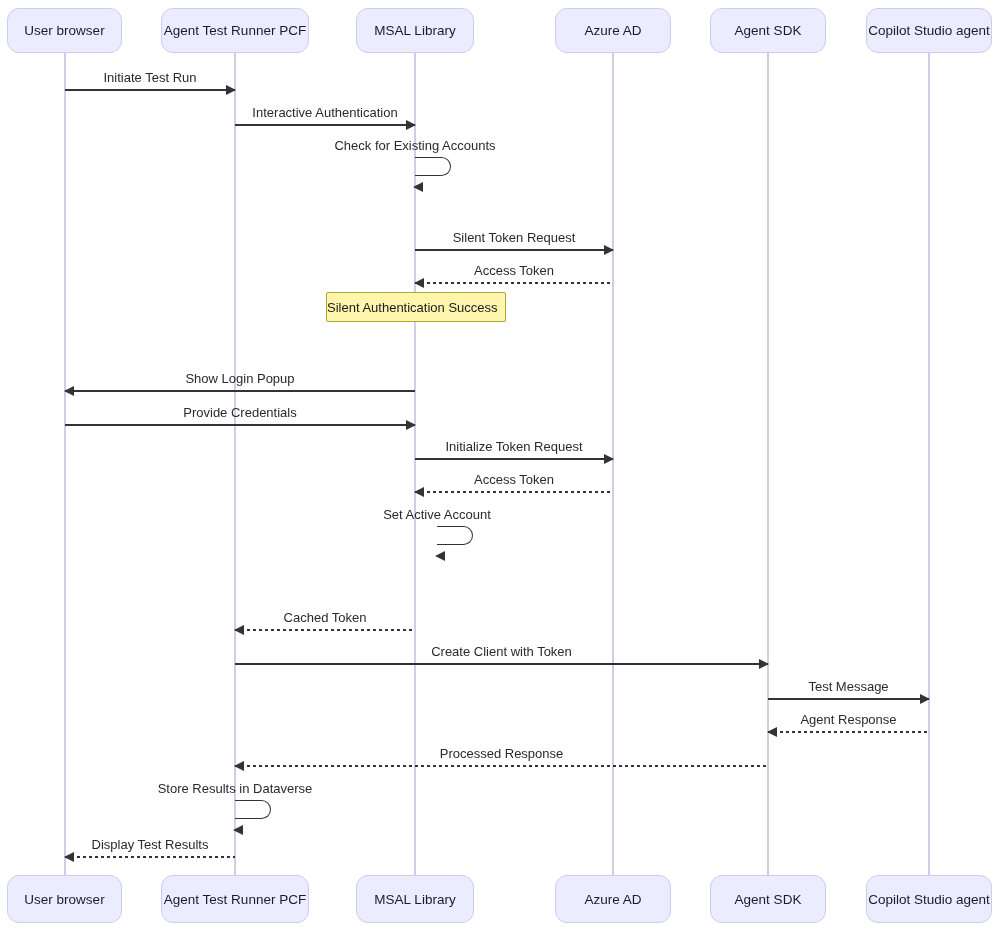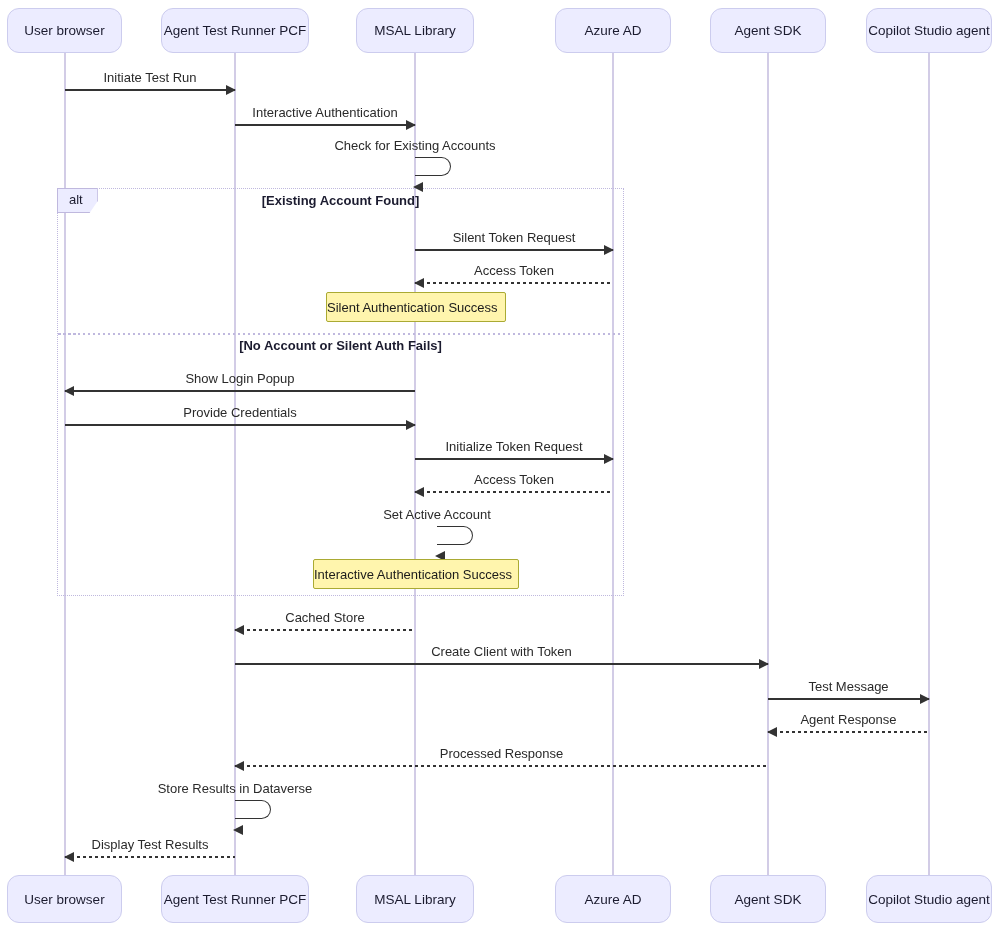--- a/index.html
+++ b/index.html
@@ -152,26 +152,20 @@
   <div class="actor" style="left:555px; top:8px; width:116px;">
       <span>Azure AD</span>
     </div>
   <div class="actor" style="left:710px; top:8px; width:116px;">
       <span>Agent SDK</span>
     </div>
   <div class="actor" style="left:866px; top:8px; width:126px;">
       <span>Copilot Studio agent</span>
     </div>
 
-  <div class="frame" style="left:57px; top:188px; width:567px; height:408px;">
-    <div class="frame-label"><span>alt</span></div>
-    <div class="frame-cond" style="top:4px;">[Existing Account Found]</div>
-    <div class="frame-divider" style="top:144px;"></div>
-    <div class="frame-cond" style="top:149px;">[No Account or Silent Auth Fails]</div>
-  </div>
 
   <div class="message" style="left:65px; top:90px; width:170px;">
     <div class="msg-label">Initiate Test Run</div>
     <div class="msg-line solid"></div>
     <div class="arrow-head right"></div>
   </div>
 
   <div class="message" style="left:235px; top:125px; width:180px;">
     <div class="msg-label">Interactive Authentication</div>
     <div class="msg-line solid"></div>
@@ -223,26 +217,23 @@
     <div class="msg-line dashed"></div>
     <div class="arrow-head left"></div>
   </div>
 
   <div class="self-message" style="left:437px; top:526px;">
     <div class="msg-label">Set Active Account</div>
     <div class="self-loop"></div>
     <div class="arrow-head left"></div>
   </div>
 
-  <div class="note" style="left:313px; top:559px; width:206px; height:30px;">
-    <span>Interactive Authentication Success</span>
-  </div>
 
   <div class="message" style="left:235px; top:630px; width:180px;">
-    <div class="msg-label">Cached Store</div>
+    <div class="msg-label">Cached Token</div>
     <div class="msg-line dashed"></div>
     <div class="arrow-head left"></div>
   </div>
 
   <div class="message" style="left:235px; top:664px; width:533px;">
     <div class="msg-label">Create Client with Token</div>
     <div class="msg-line solid"></div>
     <div class="arrow-head right"></div>
   </div>
 

